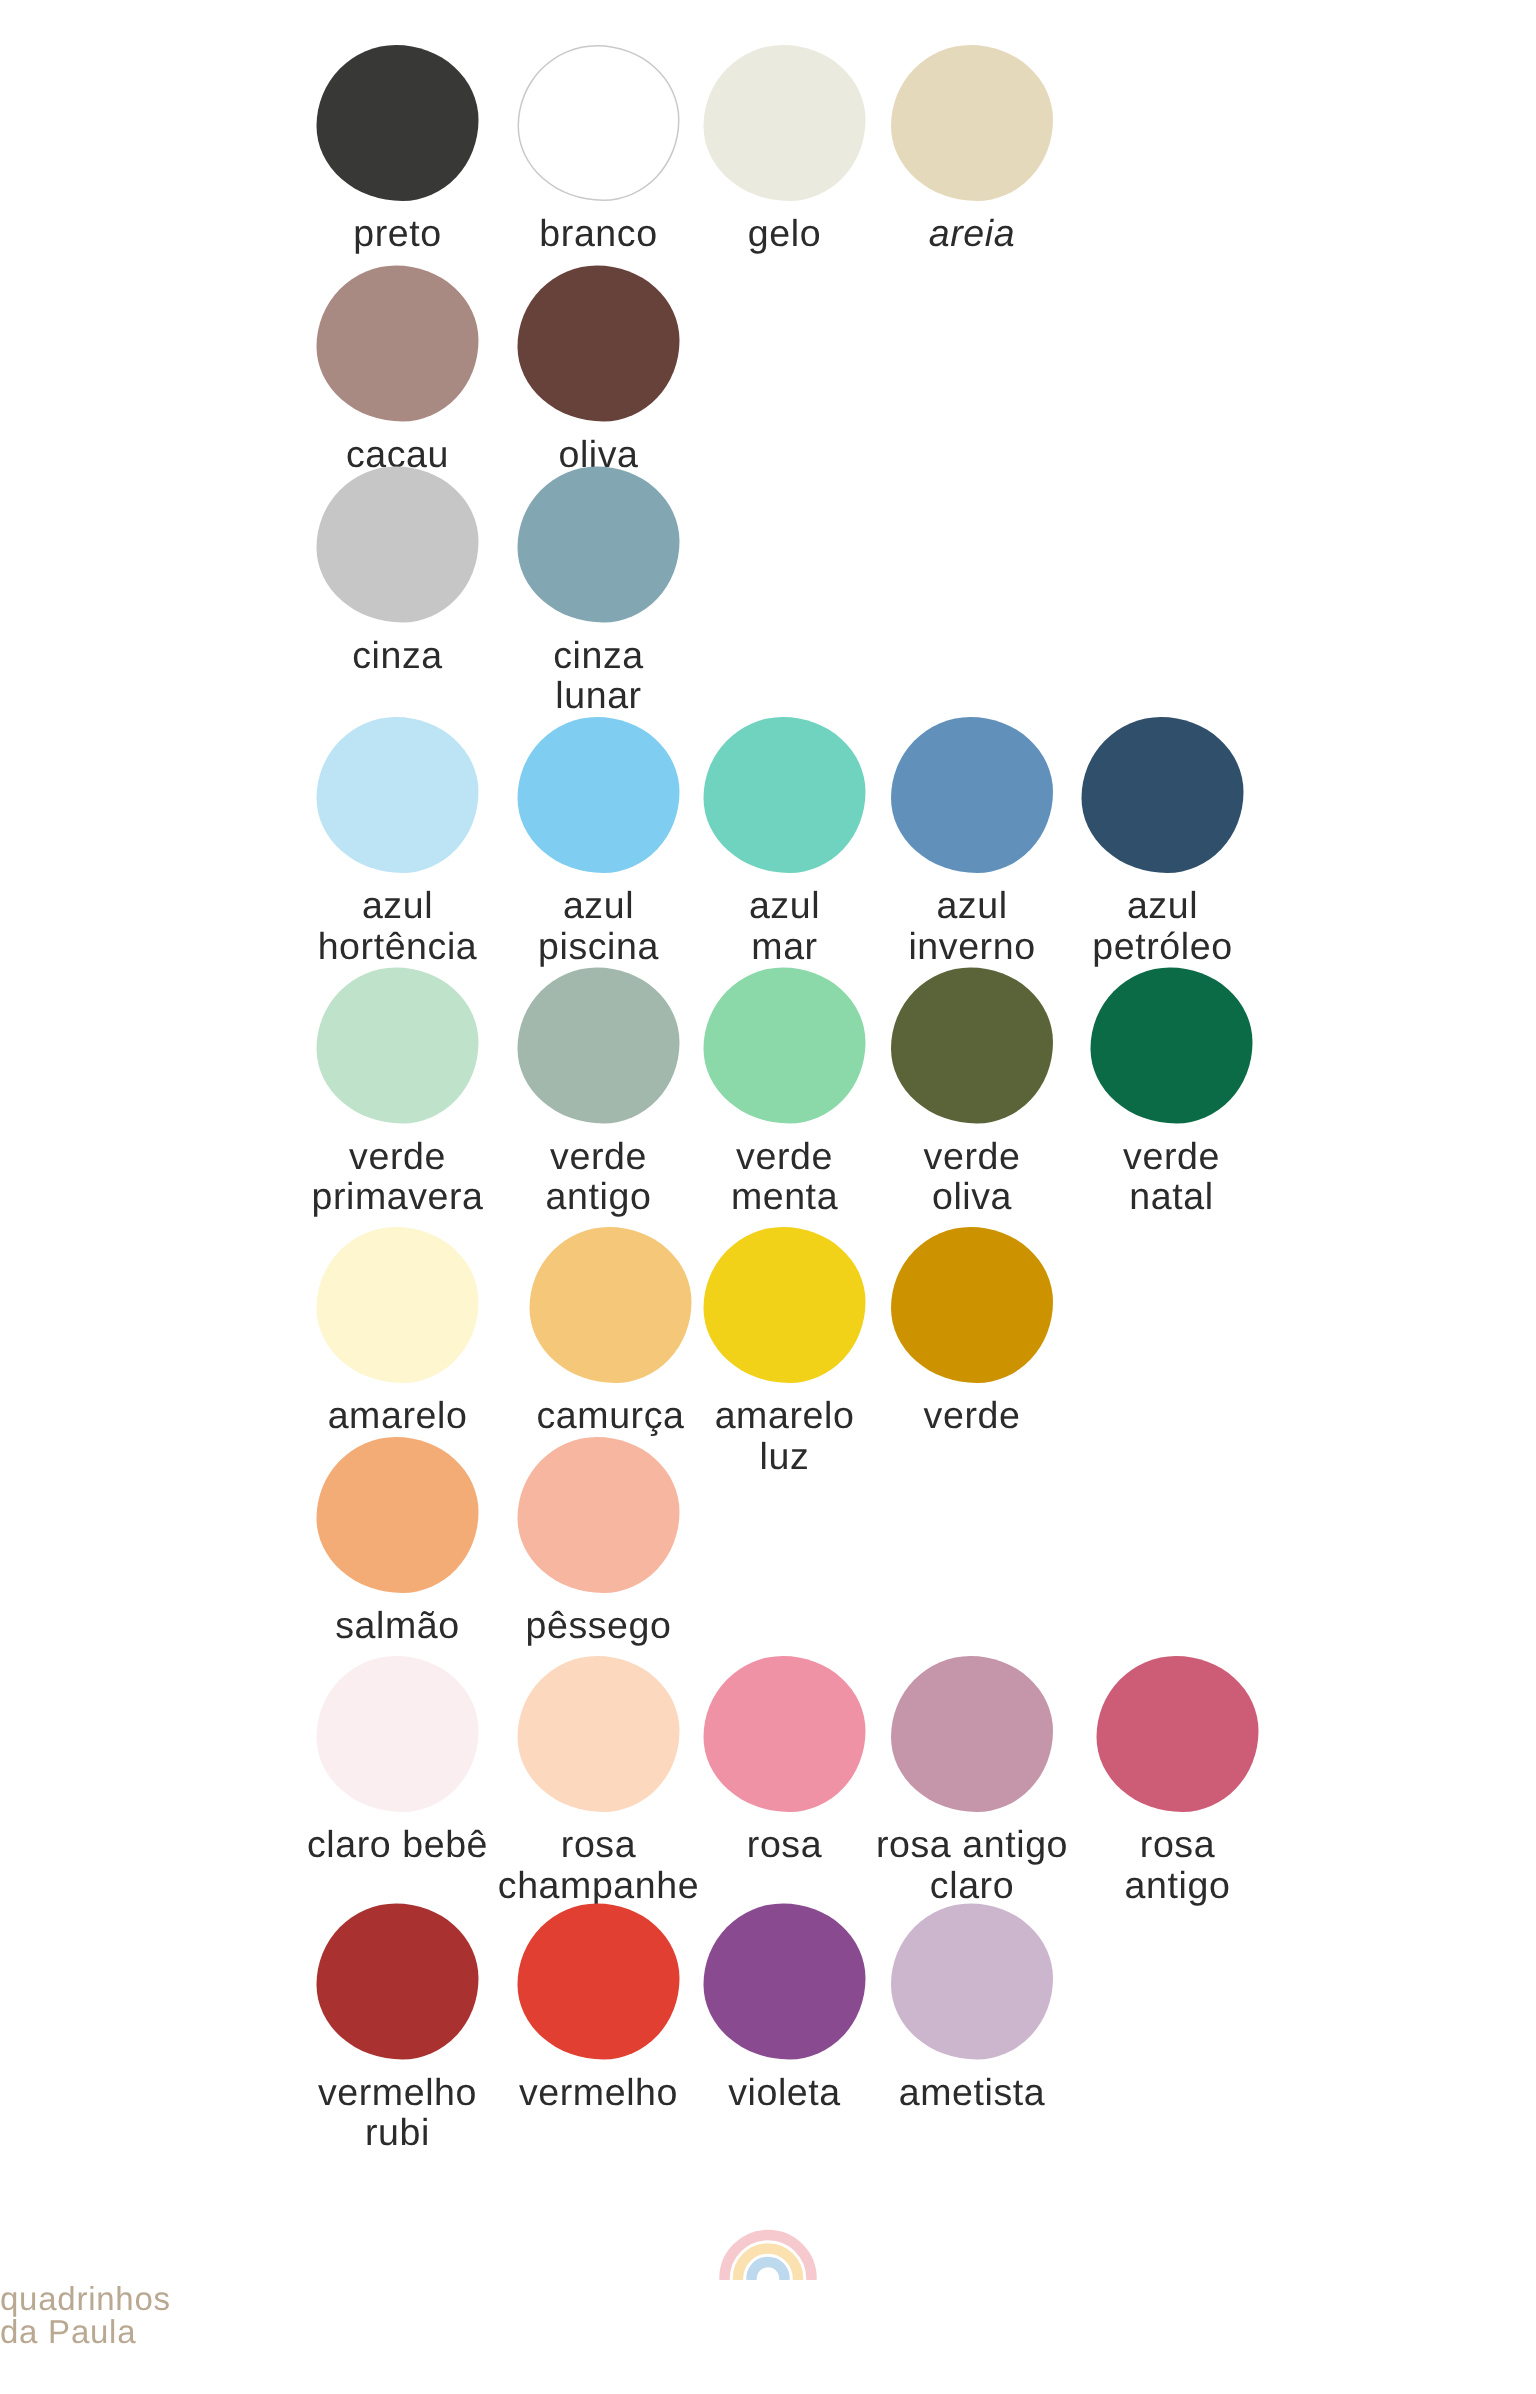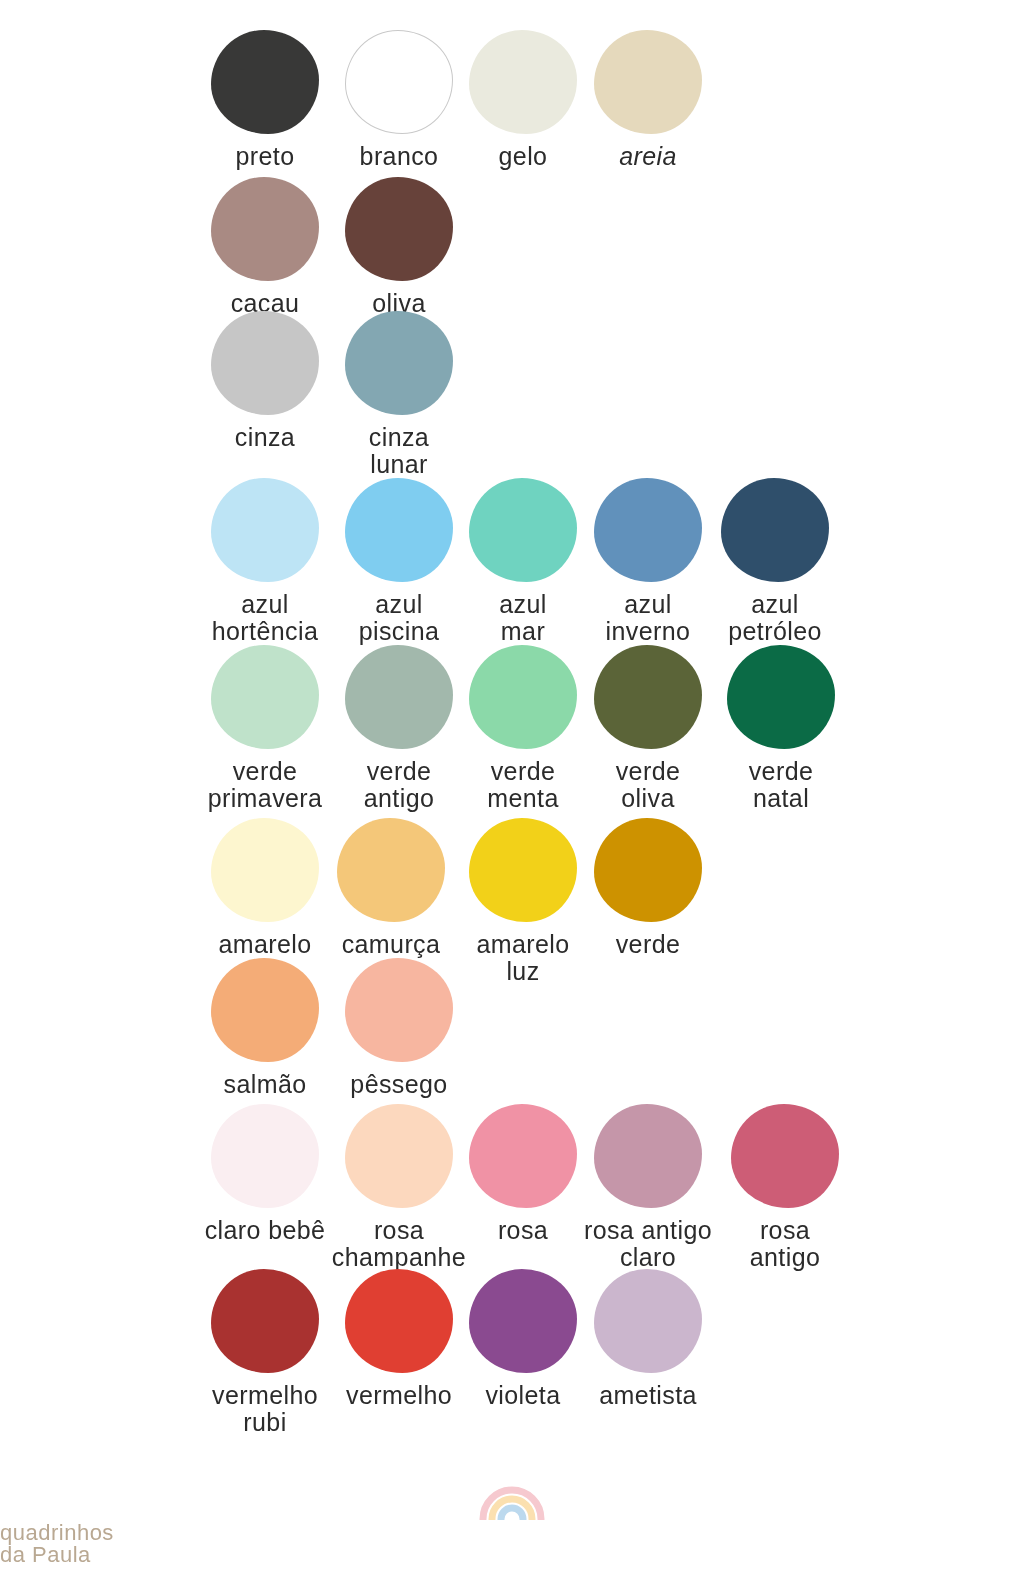--- a/index.html
+++ b/index.html
@@ -180,21 +180,21 @@
         <div class="blob" style="background: rgb(11, 107, 70);"></div>
         <div class="swatch-label">verde
 natal</div>
       </div>
     </div>
     <div class="swatch-row" style="top: 818px;">
       <div class="swatch-cell" style="left: 190px;">
         <div class="blob" style="background: rgb(253, 246, 207);"></div>
         <div class="swatch-label">amarelo</div>
       </div>
-      <div class="swatch-cell" style="left: 316px;">
+      <div class="swatch-cell" style="left: 332px;">
         <div class="blob" style="background: rgb(244, 199, 121);"></div>
         <div class="swatch-label">camurça</div>
       </div>
       <div class="swatch-cell" style="left: 448px;">
         <div class="blob" style="background: rgb(242, 209, 25);"></div>
         <div class="swatch-label">amarelo
 luz</div>
       </div>
       <div class="swatch-cell" style="left: 573px;">
         <div class="blob" style="background: rgb(205, 146, 0);"></div>

